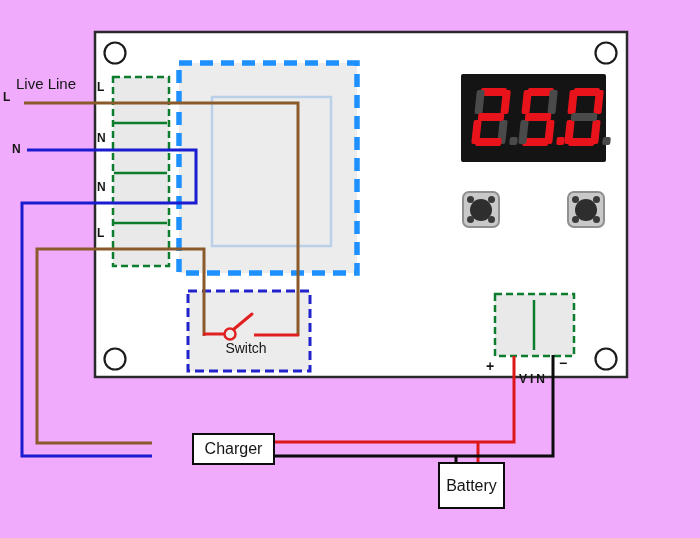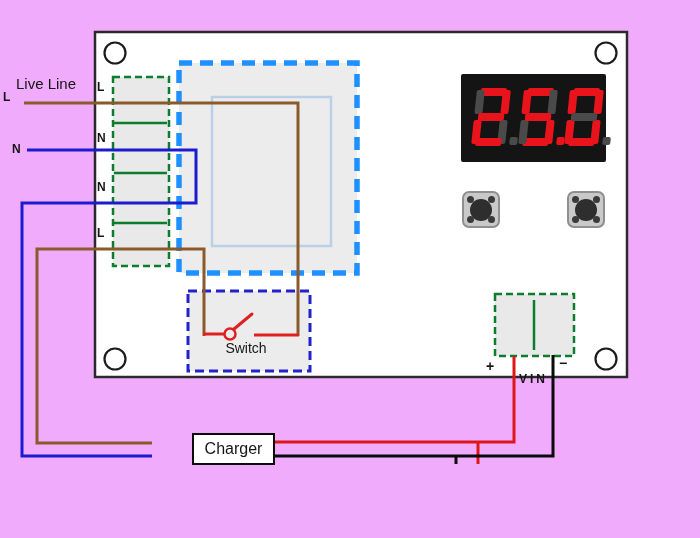--- a/index.html
+++ b/index.html
@@ -161,14 +161,17 @@
     <span class="pin pin-tl"></span>
     <span class="pin pin-tr"></span>
     <span class="pin pin-bl"></span>
     <span class="pin pin-br"></span>
     <span class="plunger"></span>
   </div>
 
   <div class="wirebox charger-box">
     <span>Charger</span>
   </div>
+  <div class="wirebox battery-box">
+    <span>Battery</span>
+  </div>
 
 </div>
 
 </body></html>

